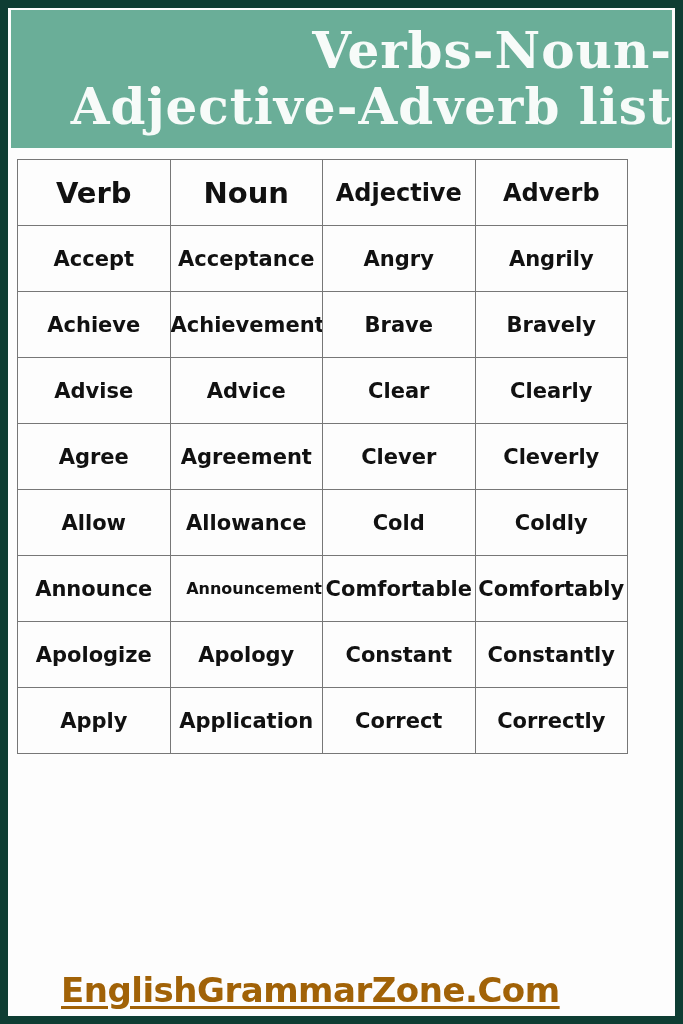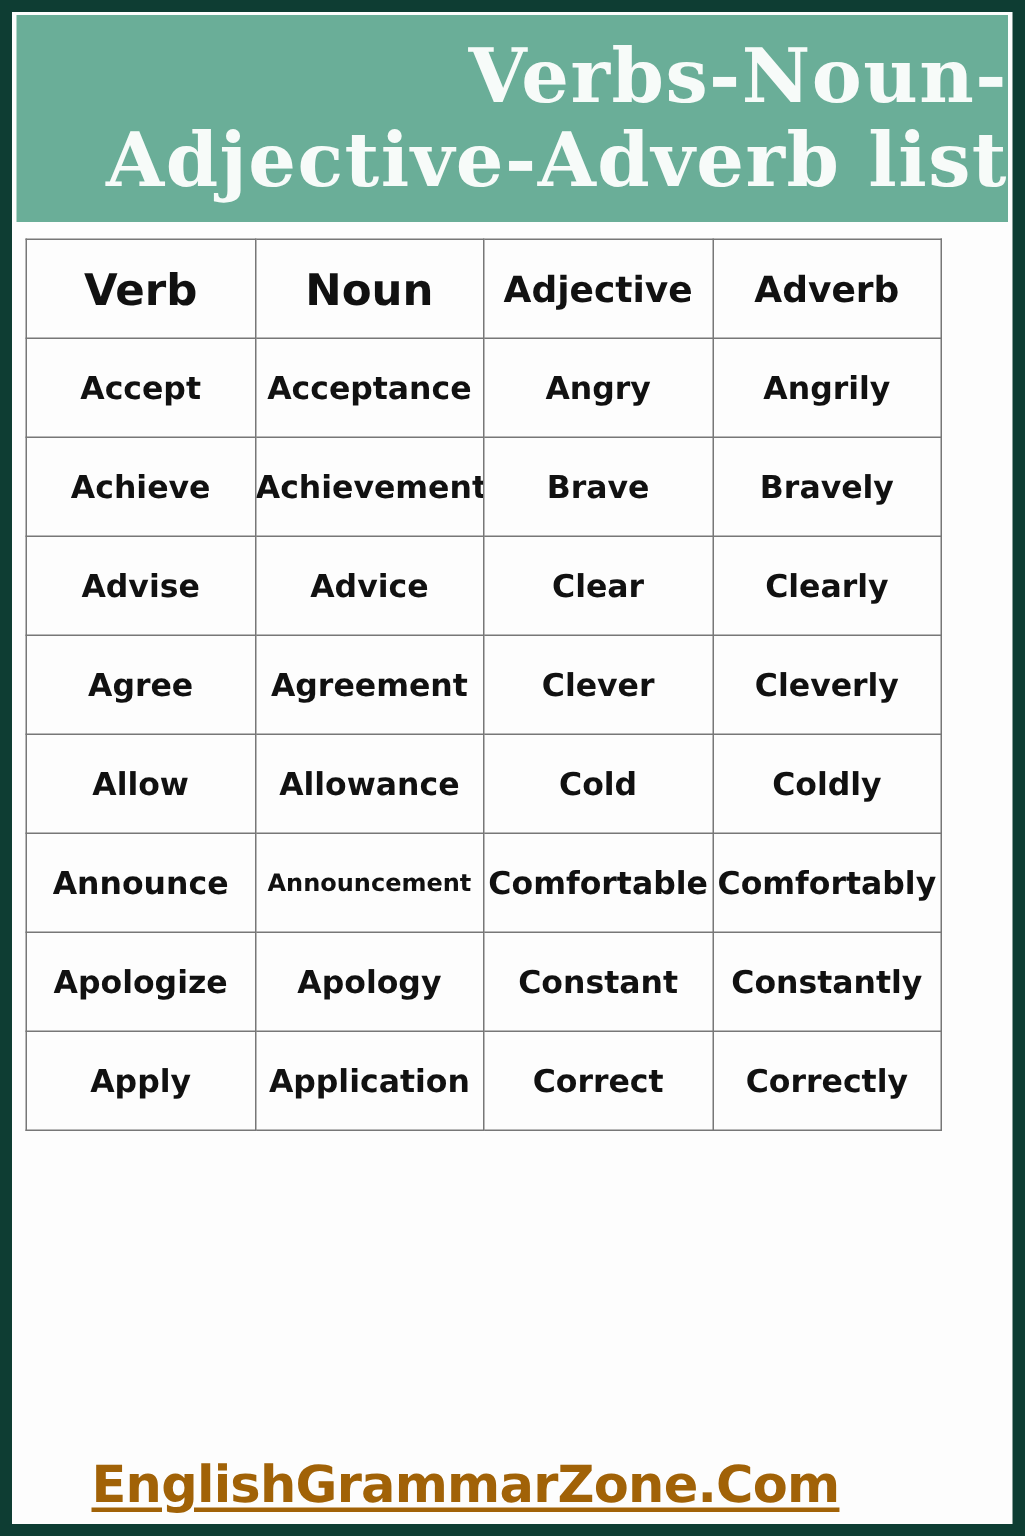--- a/index.html
+++ b/index.html
@@ -5,21 +5,21 @@
   html,body{margin:0;padding:0;}
   body{width:683px;height:1024px;background:#0e3d33;position:relative;overflow:hidden;font-family:"DejaVu Sans","Liberation Sans",sans-serif;}
   .card{position:absolute;left:8px;top:8px;width:667px;height:1008px;background:#fdfdfd;}
   .banner{position:absolute;left:3px;top:2px;width:661px;height:138px;background:#6aae98;display:flex;flex-direction:column;align-items:flex-end;justify-content:center;}
   .banner .line{font-family:"DejaVu Serif","Liberation Serif",serif;font-weight:bold;color:#f7fbf9;font-size:50px;line-height:56px;letter-spacing:1px;white-space:nowrap;}
   table{position:absolute;left:9px;top:151px;width:611px;border-collapse:collapse;table-layout:fixed;}
   td,th{border:1px solid #777;text-align:center;vertical-align:middle;height:65px;padding:0;color:#111;font-weight:bold;white-space:nowrap;overflow:hidden;}
   th{font-size:29px;}
   th.small{font-size:24px;}
   td{font-size:21px;}
-  td.tiny{font-size:16px;}
+  td.tiny{font-size:16px;text-align:right;}
   .footer{position:absolute;left:0;top:958px;width:667px;text-align:left;}
   .footer a{position:absolute;left:53px;top:4px;font-size:34px;font-weight:bold;color:#a16207;text-decoration:underline;text-decoration-thickness:3px;text-underline-offset:4px;font-family:"DejaVu Sans","Liberation Sans",sans-serif;letter-spacing:-0.5px;}
 </style>
 </head>
 <body>
 
 <div class="card">
   <div class="banner">
     <div class="line">Verbs-Noun-</div>
     <div class="line">Adjective-Adverb list</div>

